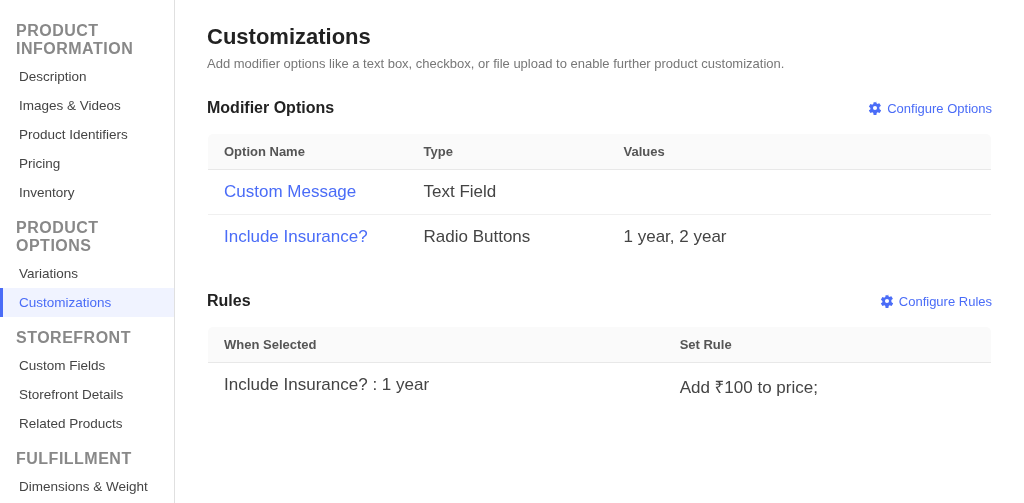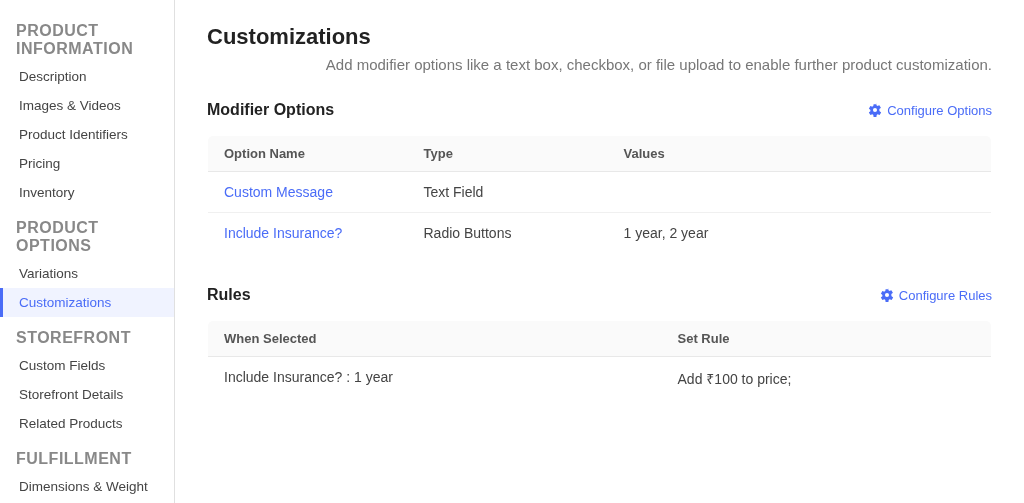--- a/index.html
+++ b/index.html
@@ -49,24 +49,23 @@
     .main-content::-webkit-scrollbar { width: 6px; }
     .main-content::-webkit-scrollbar-thumb { background: #ccc; border-radius: 3px; }
 
     .page-title {
       font-size: 22px;
       font-weight: 600;
       color: #222;
       margin-bottom: 6px;
     }
     .page-subtitle {
-      font-size: 15px;
+      font-size: 13px;
       color: #777;
       margin-bottom: 28px;
-      text-align: right;
     }
 
     
     .section {
       margin-bottom: 32px;
     }
     .section-header {
       display: flex;
       justify-content: space-between;
       align-items: center;
@@ -104,21 +103,21 @@
       text-align: left;
       padding: 10px 16px;
       font-size: 13px;
       font-weight: 600;
       color: #555;
       background: #fafafa;
       border-bottom: 1px solid #e8e8e8;
     }
     .data-table td {
       padding: 12px 16px;
-      font-size: 14px;
+      font-size: 17px;
       color: #444;
       border-bottom: 1px solid #f0f0f0;
       vertical-align: top;
     }
     .data-table tr:last-child td {
       border-bottom: none;
     }
     .data-table .col-option-name {
       width: 200px;
     }

